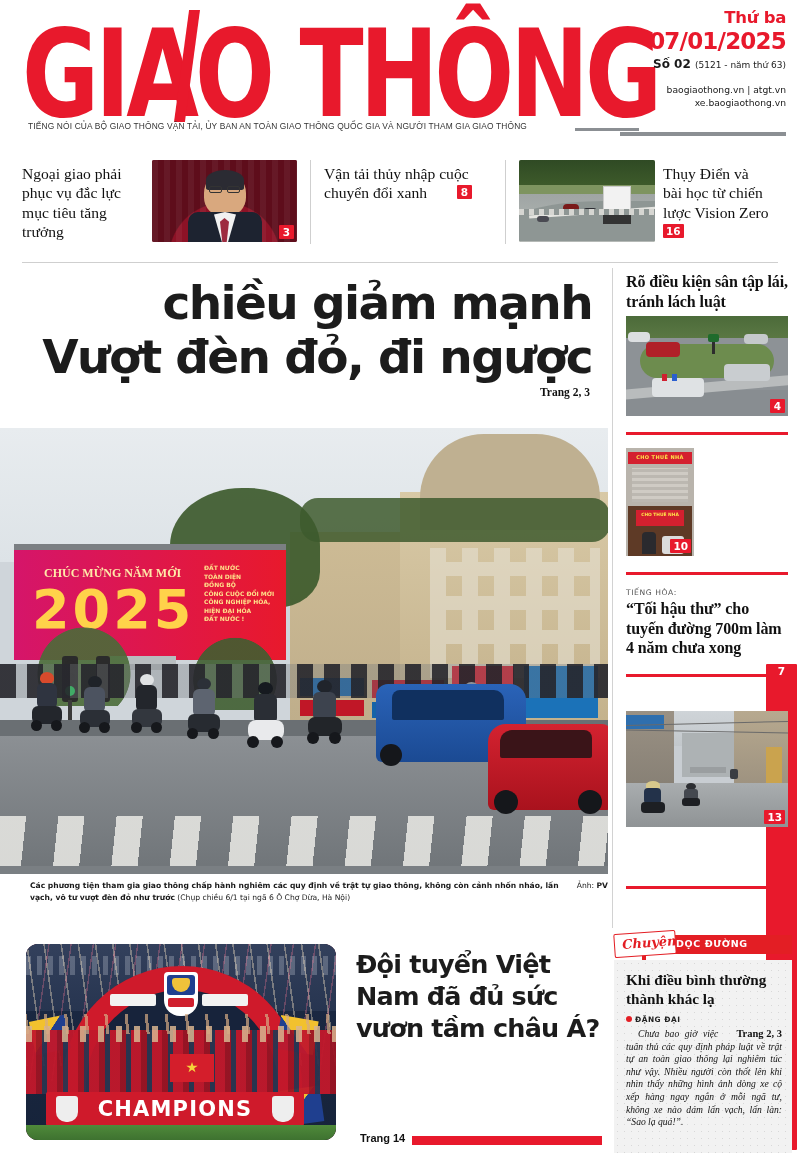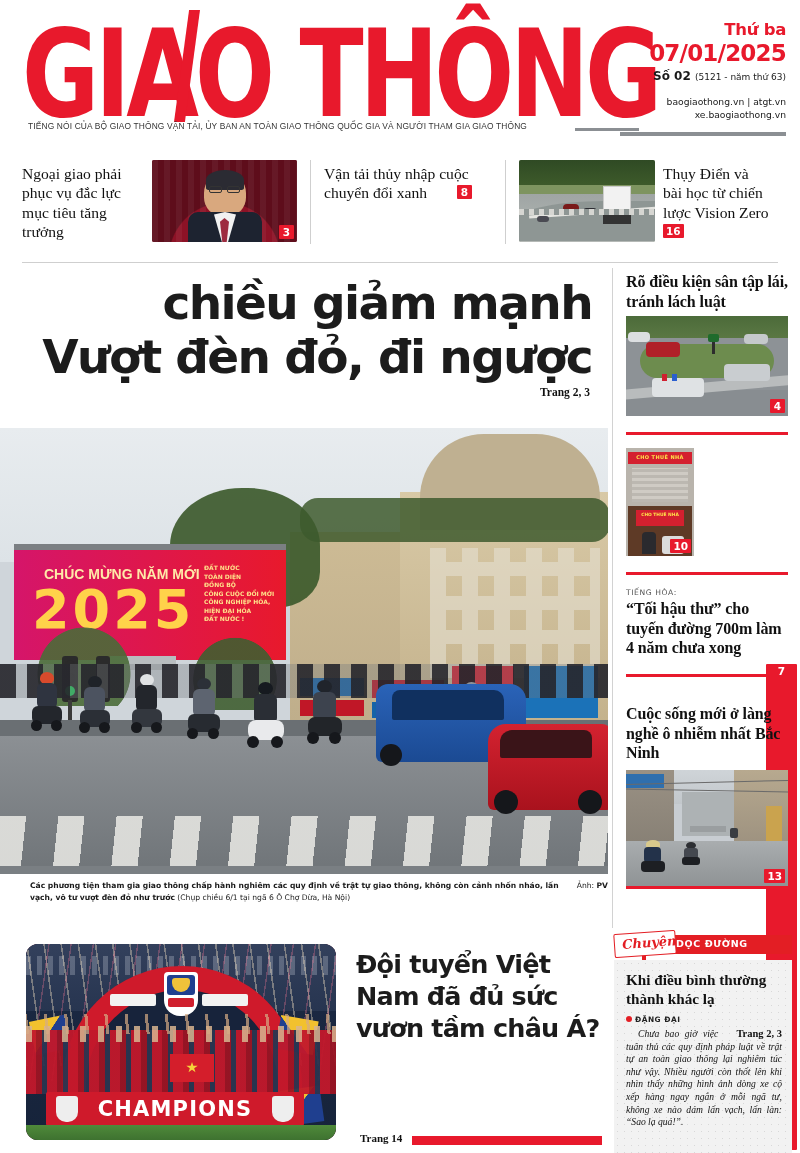--- a/index.html
+++ b/index.html
@@ -38,21 +38,21 @@
   .tagline {
     position:absolute; left:28px; top:121px;
     font-family:"Liberation Sans", sans-serif;
     font-size:8.4px; letter-spacing:0.15px;
     color:#333; white-space:nowrap;
   }
   .tagline-rule {
     position:absolute; left:575px; top:128px; width:64px; height:3px;
     background:#8b8f93;
   }
-  .mast-right { position:absolute; right:14px; top:20px; width:180px; text-align:right; }
+  .mast-right { position:absolute; right:14px; top:8px; width:180px; text-align:right; }
   .mh-day { font-size:16.5px; color:#e8192c; font-weight:bold; line-height:20px;
             font-family:"DejaVu Sans", sans-serif; letter-spacing:-0.3px;}
   .mh-date { font-size:23px; color:#e8192c; font-weight:bold; line-height:27px;
             font-family:"DejaVu Sans", sans-serif; letter-spacing:-0.8px;}
   .mh-issue { font-size:12px; color:#1a1a1a; font-weight:bold; line-height:18px;
             font-family:"DejaVu Sans", sans-serif;}
   .mh-issue small { font-size:9px; font-weight:normal; }
   .mh-urls { margin-top:9px; font-size:9.2px; color:#1a1a1a; line-height:13px;
             font-family:"DejaVu Sans", sans-serif;}
   .mast-rule { position:absolute; left:620px; top:132px; width:166px; height:4px; background:#8b8f93;}
@@ -114,21 +114,21 @@
   .foot-photo {
     position:absolute; left:26px; top:14px; width:310px; height:196px;
     border-radius:12px; overflow:hidden; background:#8b1020;
   }
   .foot-head {
     position:absolute; left:356px; top:18px; width:250px;
     font-family:"DejaVu Sans", sans-serif; font-weight:bold;
     color:#1c1c1c; font-size:25.5px; line-height:32px; letter-spacing:-0.8px;
   }
   .foot-trang {
-    position:absolute; left:360px; top:1132px; font-family:Liberation Serif, serif;
+    position:absolute; left:360px; top:1132px; font-family:Liberation Sans, sans-serif;
     font-weight:bold; font-size:11px; color:#111;
   }
   .foot-redbar { position:absolute; left:412px; top:1136px; width:190px; height:9px; background:#e8192c;}
   .sb-vline { position:absolute; left:612px; top:268px; width:1px; height:660px; background:#d2d2d2;}
   .sb-item { position:absolute; left:626px; width:162px; }
   .sb-head {
     font-family:"Liberation Serif", serif; font-weight:bold;
     font-size:16px; line-height:19.5px; color:#111; letter-spacing:-0.1px;
   }
   .sb-kicker {
@@ -278,21 +278,21 @@
         <div class="bldg" style="left:400px;bottom:34%;width:210px;height:230px;background:linear-gradient(#d8c9a6,#c4b28c);"></div>
         <div style="position:absolute;left:420px;top:6px;width:180px;height:96px;background:#bfb091;border-radius:64px 64px 0 0;"></div>
         <div style="position:absolute;left:300px;top:70px;width:310px;height:44px;background:#3e5a2e;opacity:.85;border-radius:18px;"></div>
         <div style="position:absolute;left:170px;top:60px;width:150px;height:120px;background:#3d5a2d;border-radius:48% 48% 30% 30%;opacity:.92;"></div>
 
         <div style="position:absolute;left:430px;top:120px;width:170px;height:130px;
              background:repeating-linear-gradient(90deg,#e7e3d7 0 16px,transparent 16px 32px),
                         repeating-linear-gradient(0deg,#e7e3d7 0 14px,transparent 14px 34px);opacity:.55;"></div>
 
         <div class="banner2025" style="left:14px;top:122px;width:272px;height:110px;">
-          <div style="position:absolute;left:30px;top:16px;color:#ffe9a8;font-size:14px;font-weight:bold;font-family:Liberation Sans, sans-serif;">CHÚC MỪNG NĂM MỚI</div>
+          <div style="position:absolute;left:30px;top:16px;color:#ffe9a8;font-size:12px;font-weight:bold;font-family:Liberation Serif, serif;">CHÚC MỪNG NĂM MỚI</div>
           <div style="position:absolute;left:18px;top:28px;color:#ffd24a;font-size:54px;font-weight:bold;font-family:'DejaVu Sans',sans-serif;letter-spacing:3px;">2025</div>
           <div style="position:absolute;left:190px;top:14px;width:76px;color:#ffe08a;font-size:6px;line-height:8.5px;font-family:'DejaVu Sans',sans-serif;font-weight:bold;">
             ĐẤT NƯỚC<br>TOÀN DIỆN<br>ĐỒNG BỘ<br>CÔNG CUỘC ĐỔI MỚI<br>CÔNG NGHIỆP HÓA,<br>HIỆN ĐẠI HÓA<br>ĐẤT NƯỚC !
           </div>
         </div>
         <div style="position:absolute;left:14px;top:116px;width:272px;height:6px;background:#7b7f83;"></div>
 
         <div style="position:absolute;left:300px;top:250px;width:64px;height:18px;background:#1663a8;"></div>
         <div style="position:absolute;left:300px;top:272px;width:64px;height:16px;background:#c01727;"></div>
         <div style="position:absolute;left:372px;top:252px;width:72px;height:18px;background:#c01727;"></div>
@@ -446,21 +446,20 @@
   <div class="sb-redline" style="position:absolute;left:626px;top:572px;width:162px;"></div>
 
   <div class="sb-item" style="top:588px;">
     <div class="sb-kicker">TIẾNG HÒA:</div>
     <div class="sb-head">“Tối hậu thư” cho tuyến đường 700m làm 4 năm chưa xong</div>
   </div>
   <div class="sb-redline" style="position:absolute;left:626px;top:674px;width:162px;"></div>
   <div class="pg-badge" style="position:absolute;left:766px;top:664px;">7</div>
 
   <div class="sb-item" style="top:704px;">
-    <div class="sb-head">Cuộc sống mới ở làng nghề ô nhiễm nhất Bắc Ninh</div>
     <div class="sb-img" style="height:116px;margin-top:7px;">
       <div class="ph">
         <div style="position:absolute;left:0;top:0;right:0;height:30%;background:linear-gradient(#cfd4d8,#c2c7cb);"></div>
         <div style="position:absolute;left:0;top:0;width:48px;bottom:0;background:linear-gradient(#9a9184,#7d776d);"></div>
         <div style="position:absolute;left:0;top:4px;width:38px;height:14px;background:#2f6fae;"></div>
         <div style="position:absolute;right:0;top:0;width:54px;bottom:0;background:linear-gradient(#b7a98f,#8f8577);"></div>
         <div style="position:absolute;right:6px;top:36px;width:16px;height:48px;background:#caa34e;"></div>
         <div style="position:absolute;left:56px;top:22px;width:52px;height:44px;background:#adb2b4;"></div>
         <div style="position:absolute;left:0;top:62%;right:0;bottom:0;background:linear-gradient(#a9adaf,#8f9395);"></div>
         <div style="position:absolute;left:64px;top:56px;width:36px;height:6px;background:#9a9ea0;"></div>

